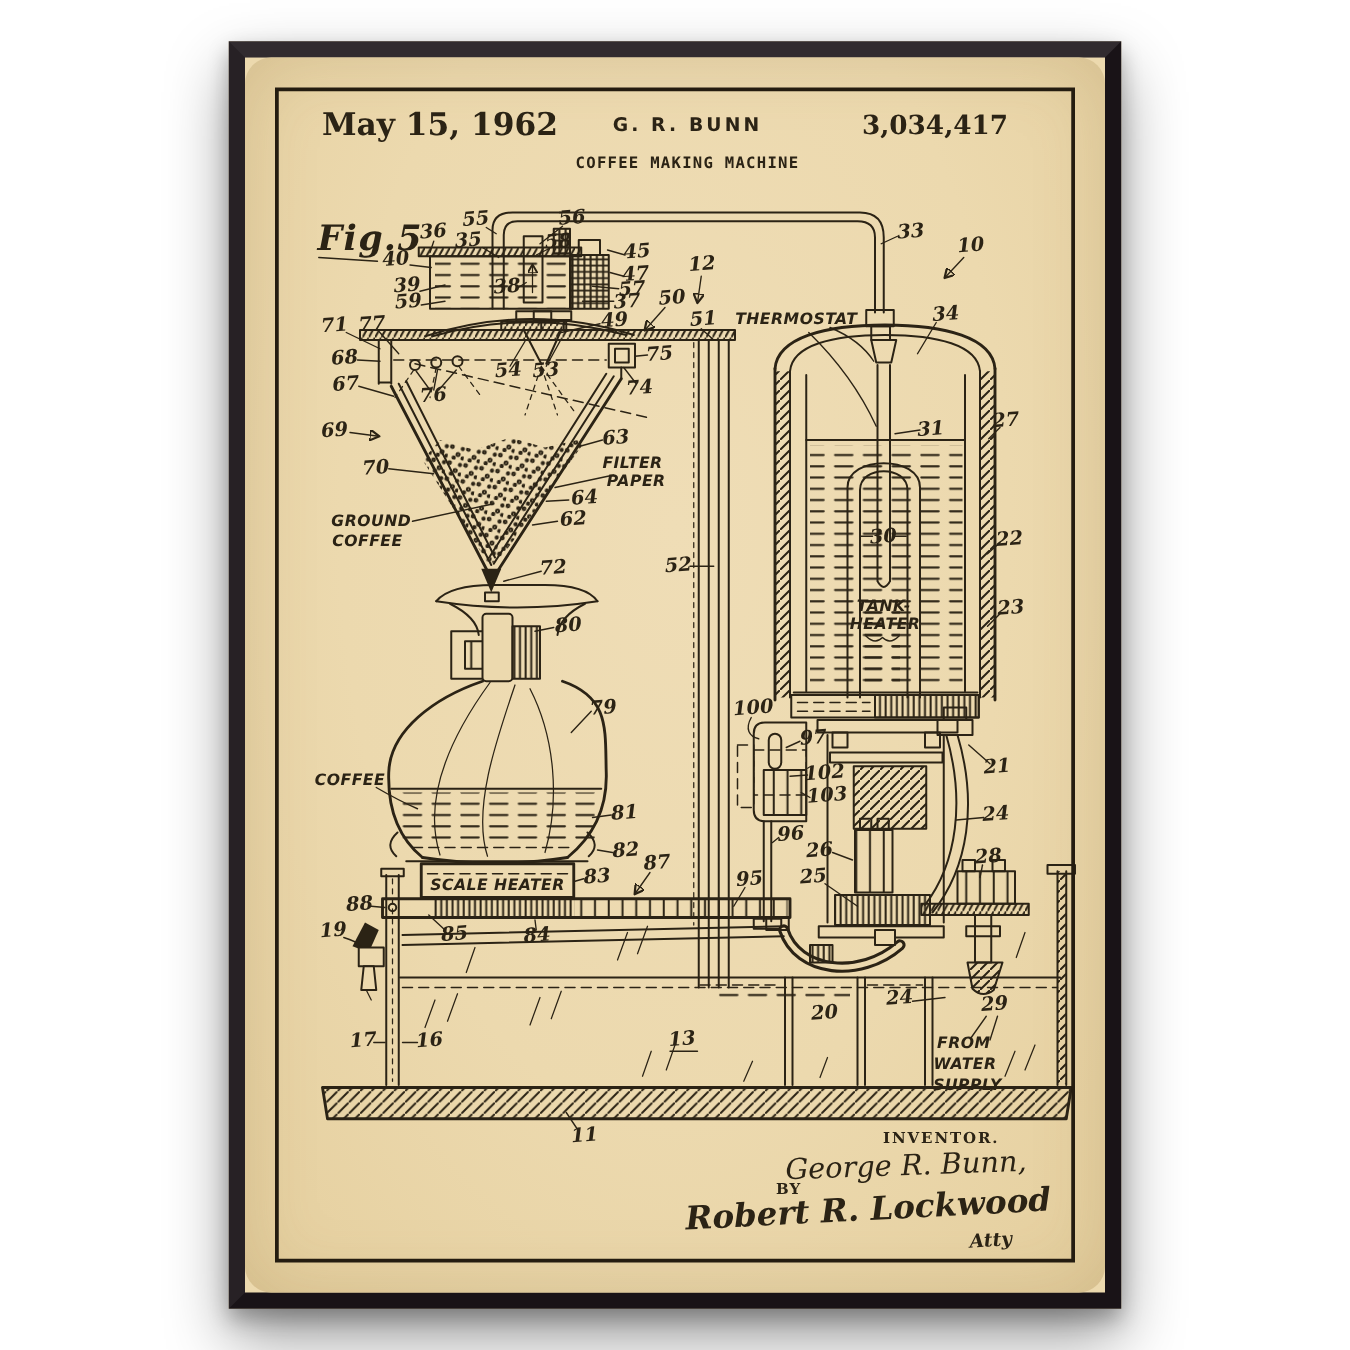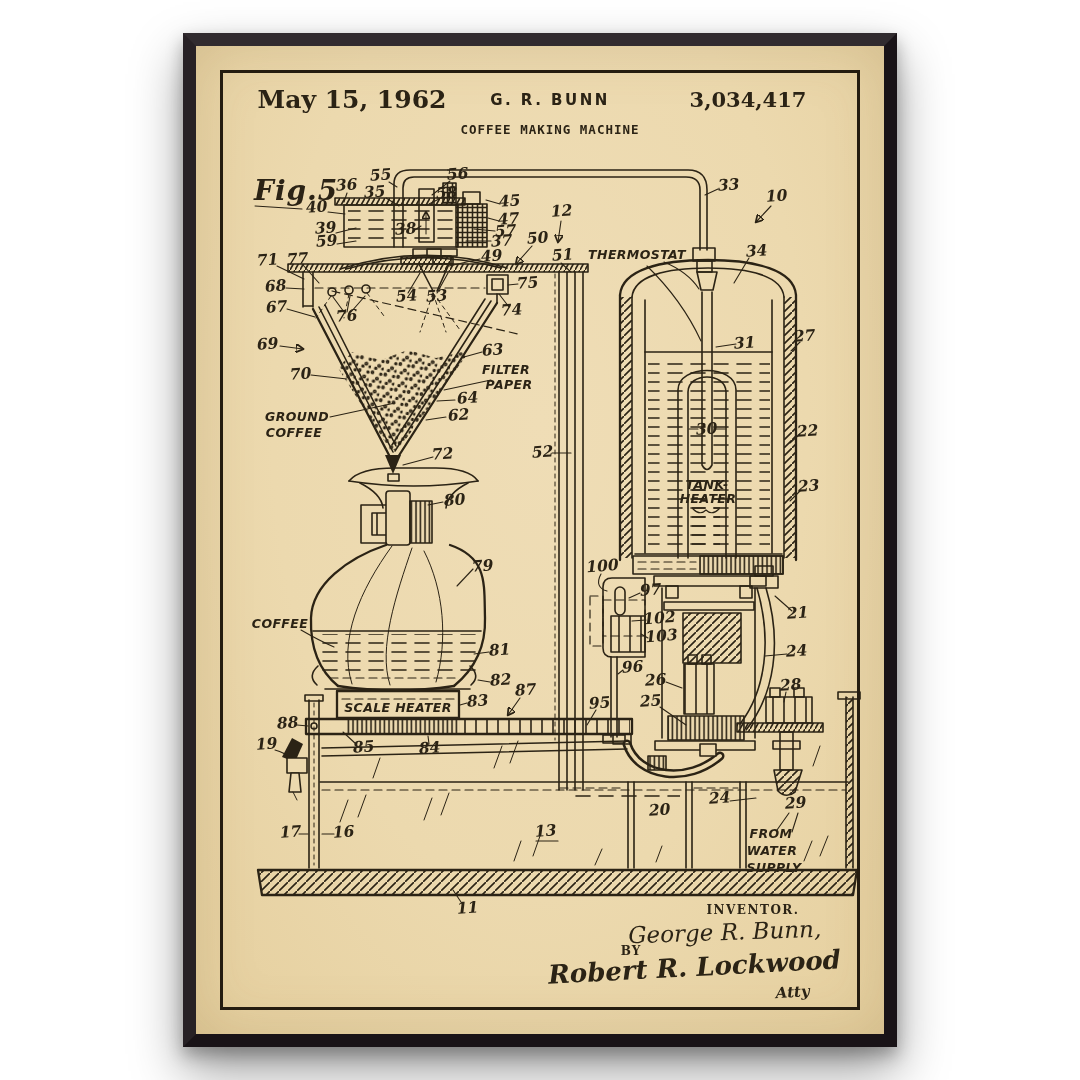--- a/index.html
+++ b/index.html
@@ -5,21 +5,21 @@
   html,body{margin:0;padding:0;background:#ffffff;width:1080px;height:1080px;
     font-family:"DejaVu Serif",serif;}
   .stage{position:relative;width:1080px;height:1080px;background:#ffffff;overflow:hidden;}
   .frame{position:absolute;left:183px;top:33px;width:714px;height:1014px;box-sizing:border-box;
     border:13px solid #191317;background:#ecd9ae;
     box-shadow:0 24px 48px rgba(0,0,0,.38),0 8px 16px rgba(0,0,0,.28);}
   .frame::after{content:"";position:absolute;inset:-13px;pointer-events:none;
     border:13px solid transparent;border-top-color:rgba(255,255,255,.10);border-left-color:rgba(255,255,255,.06);}
   .paper{position:absolute;inset:0;
     background:radial-gradient(ellipse at 50% 38%,#efddb6 0%,#ecd9ae 55%,#e5cf9e 100%);
-    box-shadow:inset 0 0 60px rgba(122,92,44,.18);}
+    box-shadow:inset 0 0 60px rgba(122,92,44,.18);border-radius:21px;}
   .innerBorder{position:absolute;inset:24px;border:3px solid #241c10;pointer-events:none;}
   svg#art{position:absolute;left:0;top:0;}
   
   #art path,#art rect,#art line,#art circle,#art polygon,#art ellipse{
     stroke:#2b2315;fill:none;stroke-width:1.6;stroke-linecap:round;stroke-linejoin:round;}
   #art .f{fill:#2b2315;stroke:none;}
   #art .ld{stroke-width:1.1;}
   #art .thin{stroke-width:1;}
   #art .th{stroke-width:2.3;}
   #art .dash{stroke-dasharray:8 5;stroke-width:1.2;}

